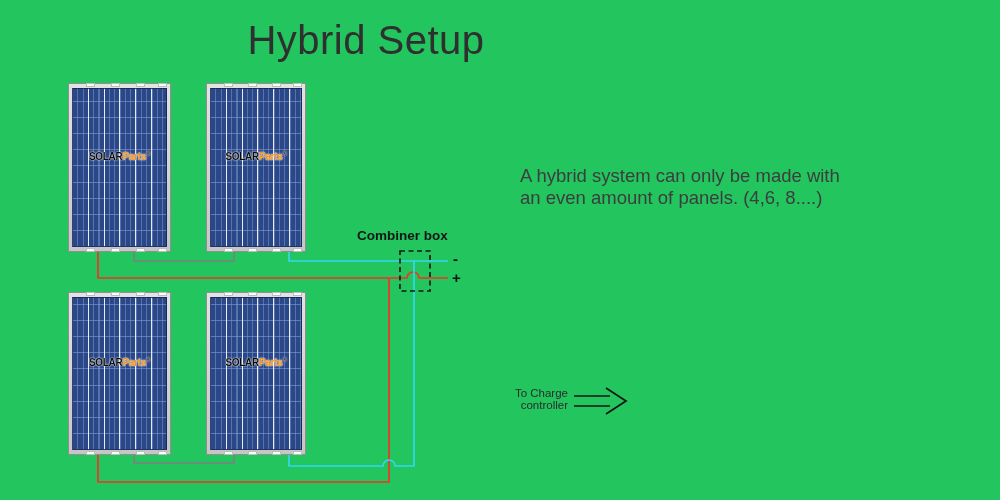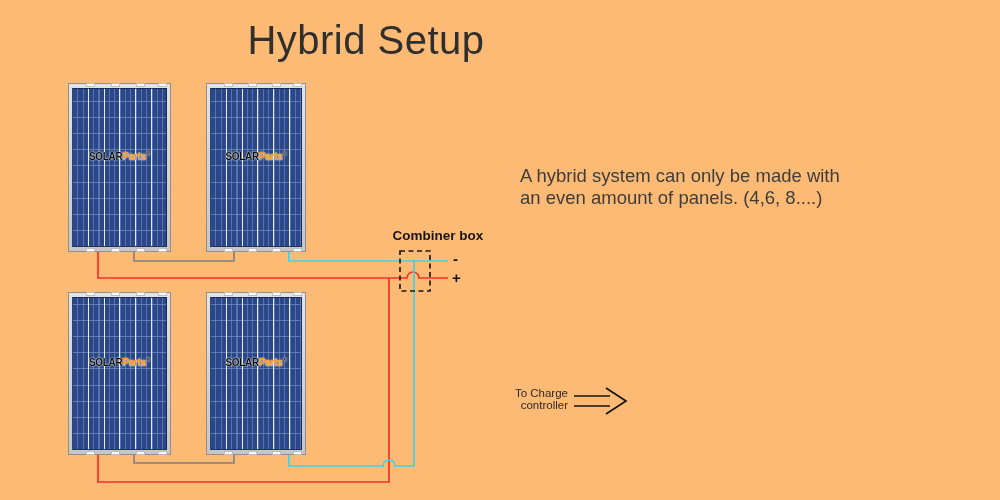--- a/index.html
+++ b/index.html
@@ -1,16 +1,16 @@
 <!DOCTYPE html>
 <html><head>
 <meta charset="utf-8">
 <style>
   html,body{margin:0;padding:0;background:#fff;}
-  .stage{position:relative;width:1000px;height:500px;background:#fdba74;overflow:hidden;
+  .stage{position:relative;width:1000px;height:500px;background:#22c55e;overflow:hidden;
          font-family:"Liberation Sans",sans-serif;}
 
   
   .title{position:absolute;left:0;top:18px;width:732px;text-align:center;
          font-size:40px;font-weight:500;letter-spacing:.5px;color:#2f2f2f;}
 
   
   .panel{position:absolute;background:linear-gradient(#e3e3e3,#c6c6c6);
          border:1px solid #8f8f8f;box-sizing:border-box;}
   .panel1{left:68px;top:83px;width:103px;height:169px;}
@@ -31,21 +31,21 @@
   .logo{position:absolute;left:0;right:0;top:40%;text-align:center;
         font-size:10px;font-weight:bold;letter-spacing:-.3px;white-space:nowrap;
         text-shadow:0 0 2px rgba(255,255,255,.95),0 0 1px rgba(255,255,255,.95);}
   .logo .solar{color:#0c0c0c;} .logo .parts{color:#f5921e;}
   .logo .reg{font-size:6px;color:#0c0c0c;vertical-align:super;}
 
   
   .wires{position:absolute;left:0;top:0;z-index:2;}
 
   
-  .combiner-label{position:absolute;left:377px;top:228px;width:122px;text-align:center;
+  .combiner-label{position:absolute;left:357px;top:228px;width:122px;
                   font-size:13.5px;font-weight:600;color:#161616;z-index:4;}
   .terminal{position:absolute;font-size:15px;font-weight:700;color:#111;z-index:4;line-height:15px;}
   .minus{left:453px;top:251px;} .plus{left:452px;top:270px;}
 
   
   .note{position:absolute;left:520px;top:165px;width:380px;text-align:left;
         font-size:18.5px;line-height:21.5px;font-weight:500;color:#3d3d3d;}
 
   
   .charge-label{position:absolute;left:498px;top:388px;width:70px;text-align:right;

